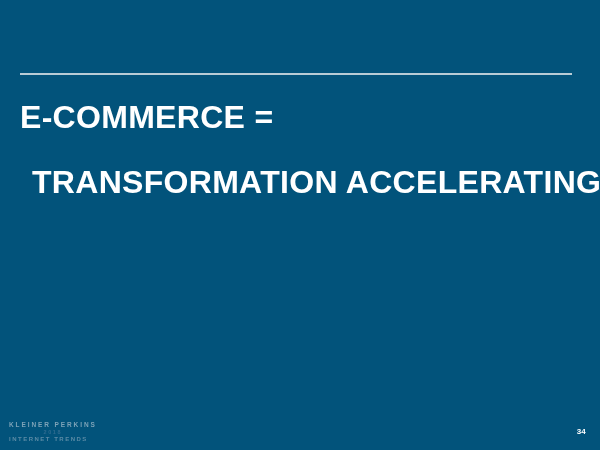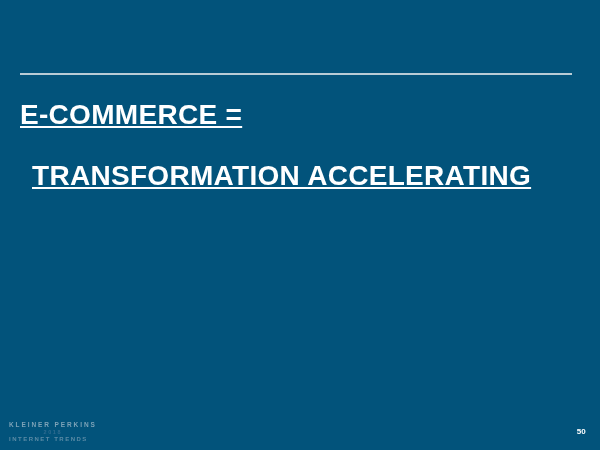--- a/index.html
+++ b/index.html
@@ -36,25 +36,24 @@
     position: absolute;
     left: 20px;
     top: 100px;
     width: 560px;
   }
 
   .headline {
     color: #ffffff;
     font-family: "Liberation Sans", sans-serif;
     font-weight: bold;
-    font-size: 28px;
+    font-size: 32px;
     letter-spacing: 0.3px;
     line-height: 1.1;
     white-space: nowrap;
-    text-decoration: underline;
   }
 
   #headline-line-1 {
     margin: 0 0 30px 0;
   }
 
   #headline-line-2 {
     margin: 12px;
   }
 
@@ -114,15 +113,15 @@
     <div class="headline" id="headline-line-1">E-COMMERCE =</div>
     <div class="headline" id="headline-line-2">TRANSFORMATION ACCELERATING</div>
   </div>
 
   <div id="footer-brand">
     <div id="brand-name">KLEINER PERKINS</div>
     <div id="brand-year">2018</div>
     <div id="brand-series">INTERNET TRENDS</div>
   </div>
 
-  <div id="page-number">50</div>
+  <div id="page-number">34</div>
 
 </div>
 
 </body></html>

